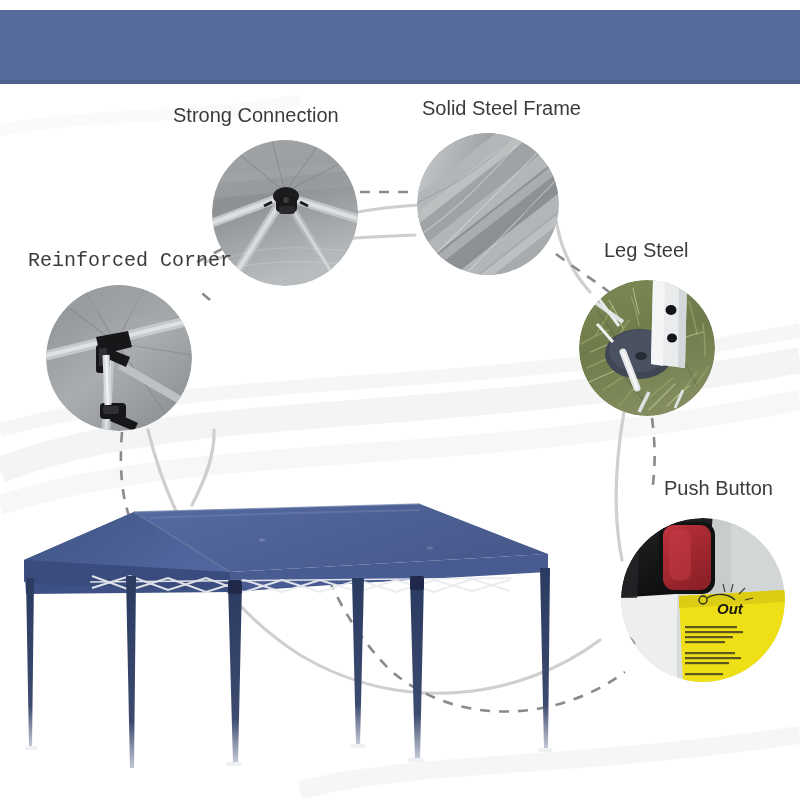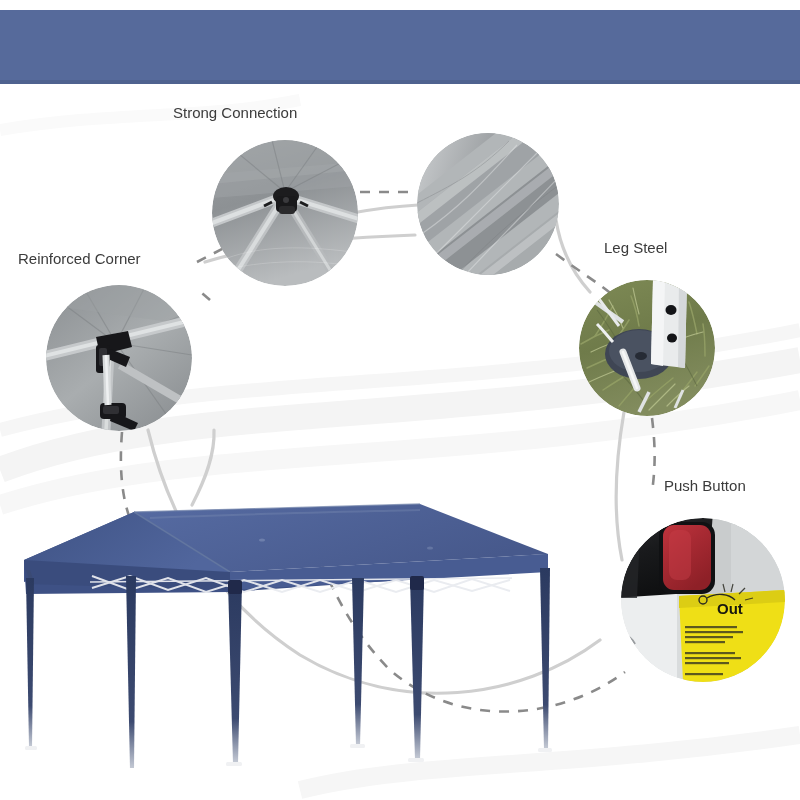--- a/index.html
+++ b/index.html
@@ -53,31 +53,32 @@
     top: 0;
     width: 800px;
     height: 800px;
     pointer-events: none;
   }
 
   
   .callout-label {
     position: absolute;
     color: #3b3b3b;
-    font-size: 15px;
+    font-size: 20px;
     font-weight: 400;
     white-space: nowrap;
     line-height: 1;
   }
 
   
   .detail-circle {
     position: absolute;
     border-radius: 50%;
     overflow: hidden;
+    font-style: italic;
   }
   .detail-circle > svg {
     display: block;
   }
 
   
   .product-shot {
     position: absolute;
     left: 0;
     top: 498px;
@@ -170,20 +171,21 @@
         <path d="M60,62 L52,66 M88,62 L96,66" stroke="#1c1c1e" stroke-width="3"></path>
 
         <g stroke="#ffffff" stroke-width="1" opacity="0.18" fill="none">
           <path d="M10,120 C40,108 80,104 140,112"></path>
           <path d="M4,132 C40,122 90,118 142,126"></path>
         </g>
       </g>
     </svg>
   </div>
 
+  <div class="callout-label" style="left:422px; top:98px;">Solid Steel Frame</div>
 
   <div class="detail-circle" style="left:417px; top:133px; width:142px; height:142px;">
     <svg width="142" height="142" viewBox="0 0 142 142" xmlns="http://www.w3.org/2000/svg">
       <defs>
         <clipPath id="clipSF">
             <circle cx="71" cy="71" r="71"></circle>
           </clipPath>
         <linearGradient id="gTube" x1="0" y1="0" x2="1" y2="0.15">
           <stop offset="0" stop-color="#8f9396"></stop>
           <stop offset="0.4" stop-color="#c3c6c8"></stop>
@@ -209,21 +211,21 @@
           <path d="M50,140 C80,108 100,88 142,44"></path>
         </g>
         <g stroke="#76797c" stroke-width="1" opacity="0.35" fill="none">
           <path d="M0,70 C35,52 60,40 92,8"></path>
           <path d="M40,142 C70,110 96,86 142,52"></path>
         </g>
       </g>
     </svg>
   </div>
 
-  <div class="callout-label" style="left:18px; top:251px;">Reinforced Corner</div>
+  <div class="callout-label" style="left:28px; top:251px;font-family:Liberation Mono, monospace;">Reinforced Corner</div>
 
   <div class="detail-circle" style="left:46px; top:285px; width:146px; height:146px;">
     <svg width="146" height="146" viewBox="0 0 146 146" xmlns="http://www.w3.org/2000/svg">
       <defs>
         <clipPath id="clipRC">
             <circle cx="73" cy="73" r="73"></circle>
           </clipPath>
         <linearGradient id="gRC" x1="0.1" y1="0" x2="0.9" y2="1">
           <stop offset="0" stop-color="#8e9295"></stop>
           <stop offset="0.5" stop-color="#a9adaf"></stop>

